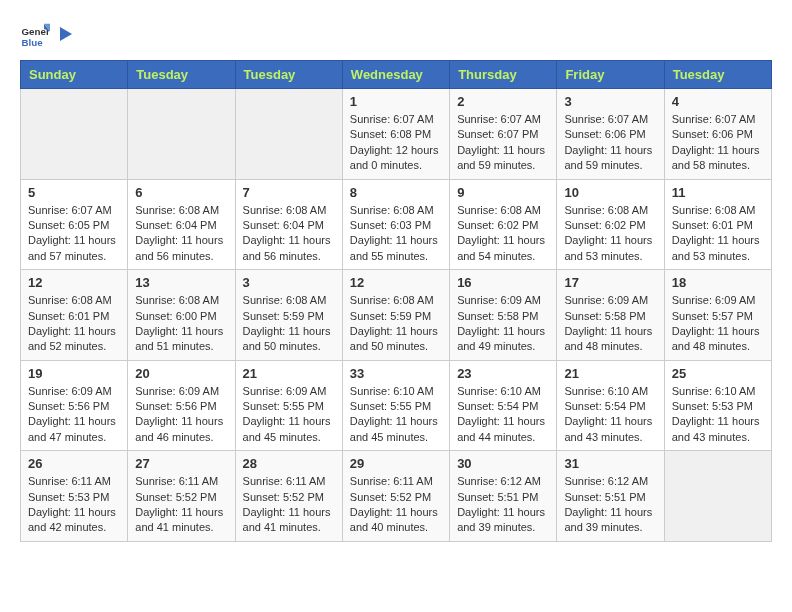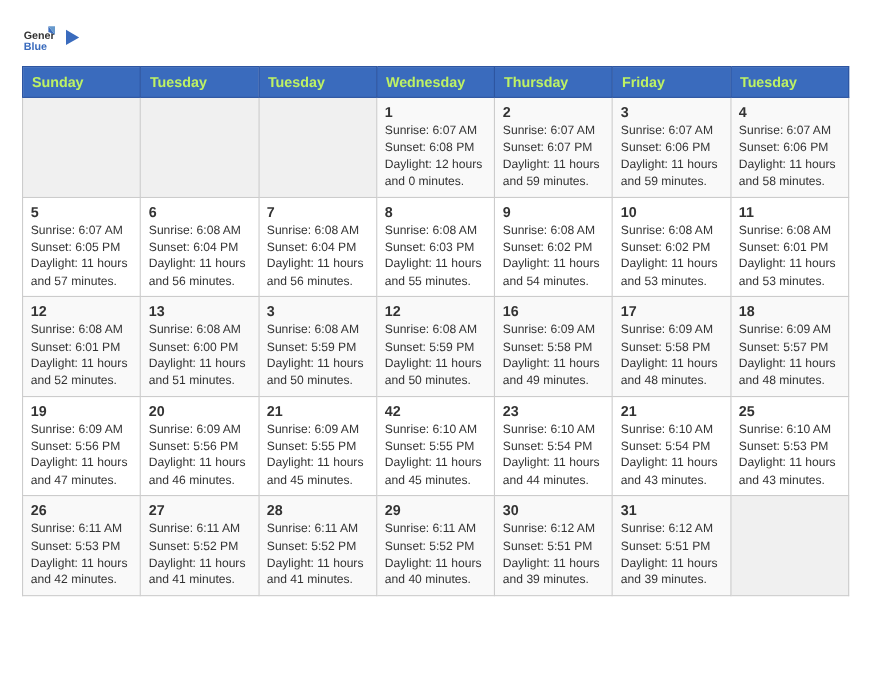--- a/index.html
+++ b/index.html
@@ -271,21 +271,21 @@
 and 46 minutes.</div>
         </td>
         <td>
           <span class="day-number">21</span>
           <div class="cell-content" style="white-space: pre-line;">Sunrise: 6:09 AM
 Sunset: 5:55 PM
 Daylight: 11 hours
 and 45 minutes.</div>
         </td>
         <td>
-          <span class="day-number">42</span>
+          <span class="day-number">33</span>
           <div class="cell-content" style="white-space: pre-line;">Sunrise: 6:10 AM
 Sunset: 5:55 PM
 Daylight: 11 hours
 and 45 minutes.</div>
         </td>
         <td>
           <span class="day-number">23</span>
           <div class="cell-content" style="white-space: pre-line;">Sunrise: 6:10 AM
 Sunset: 5:54 PM
 Daylight: 11 hours

